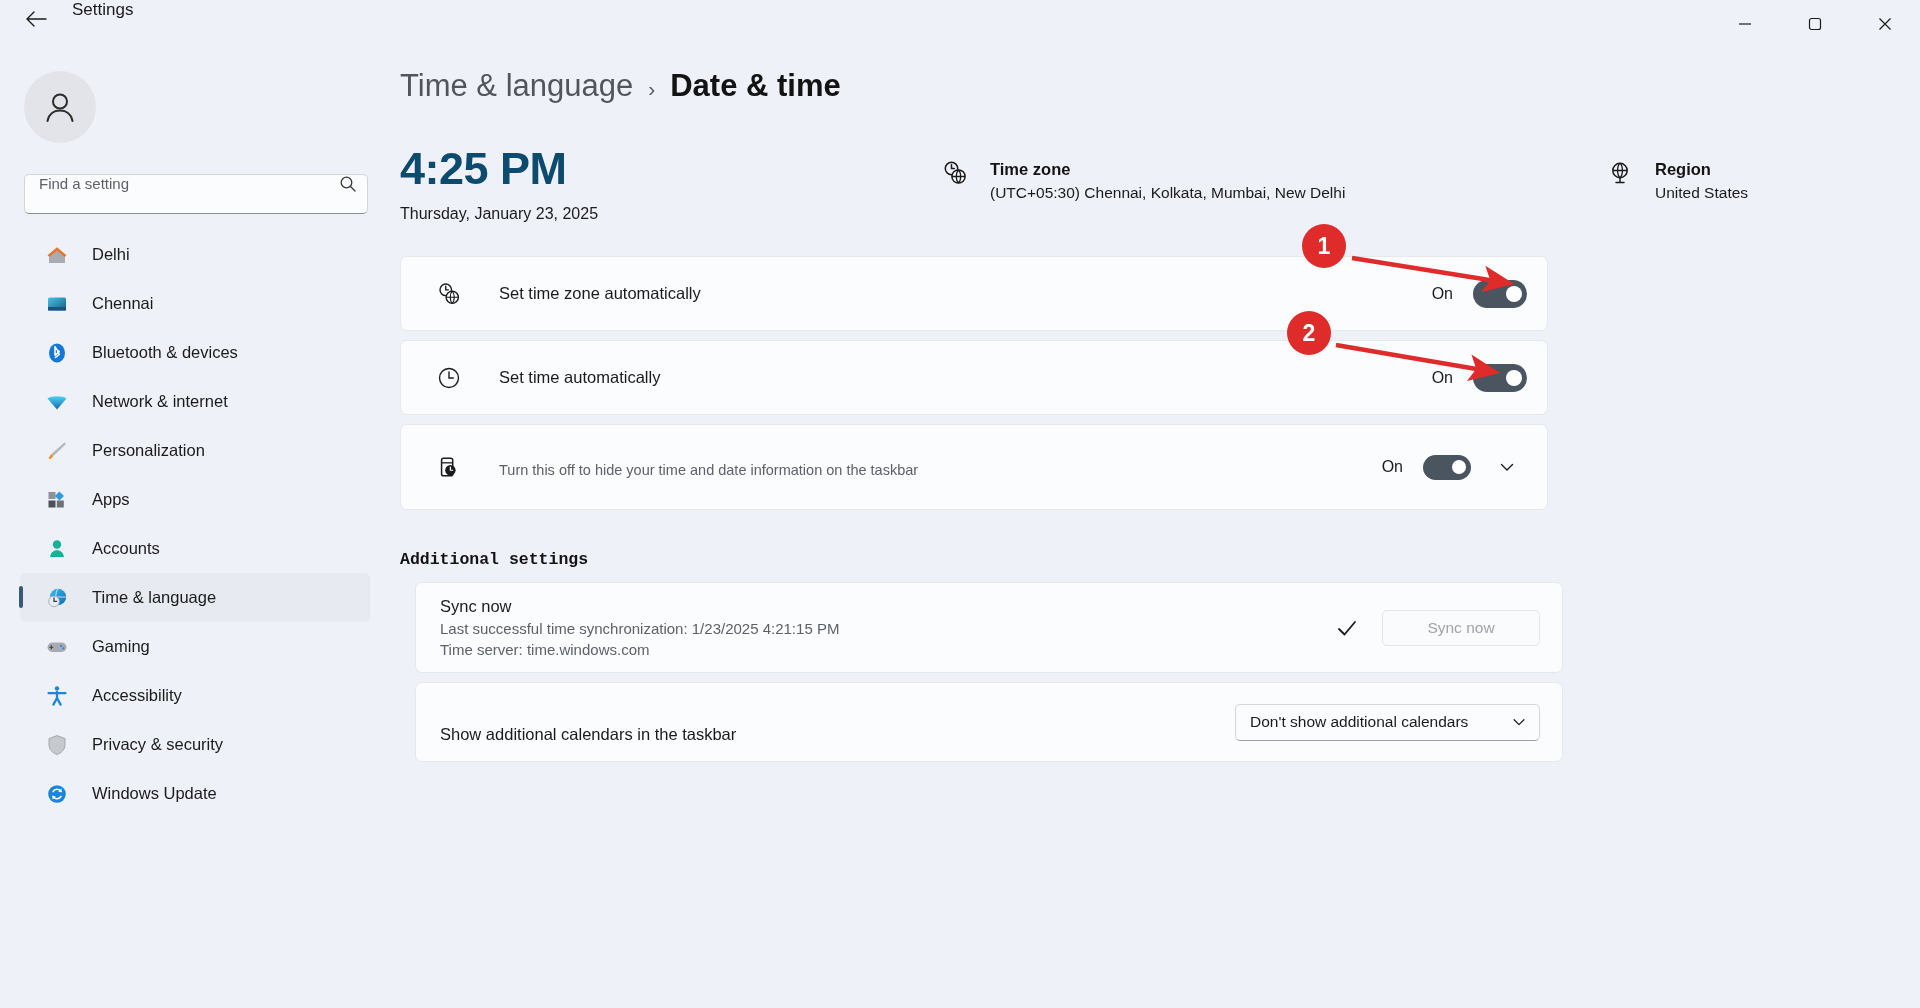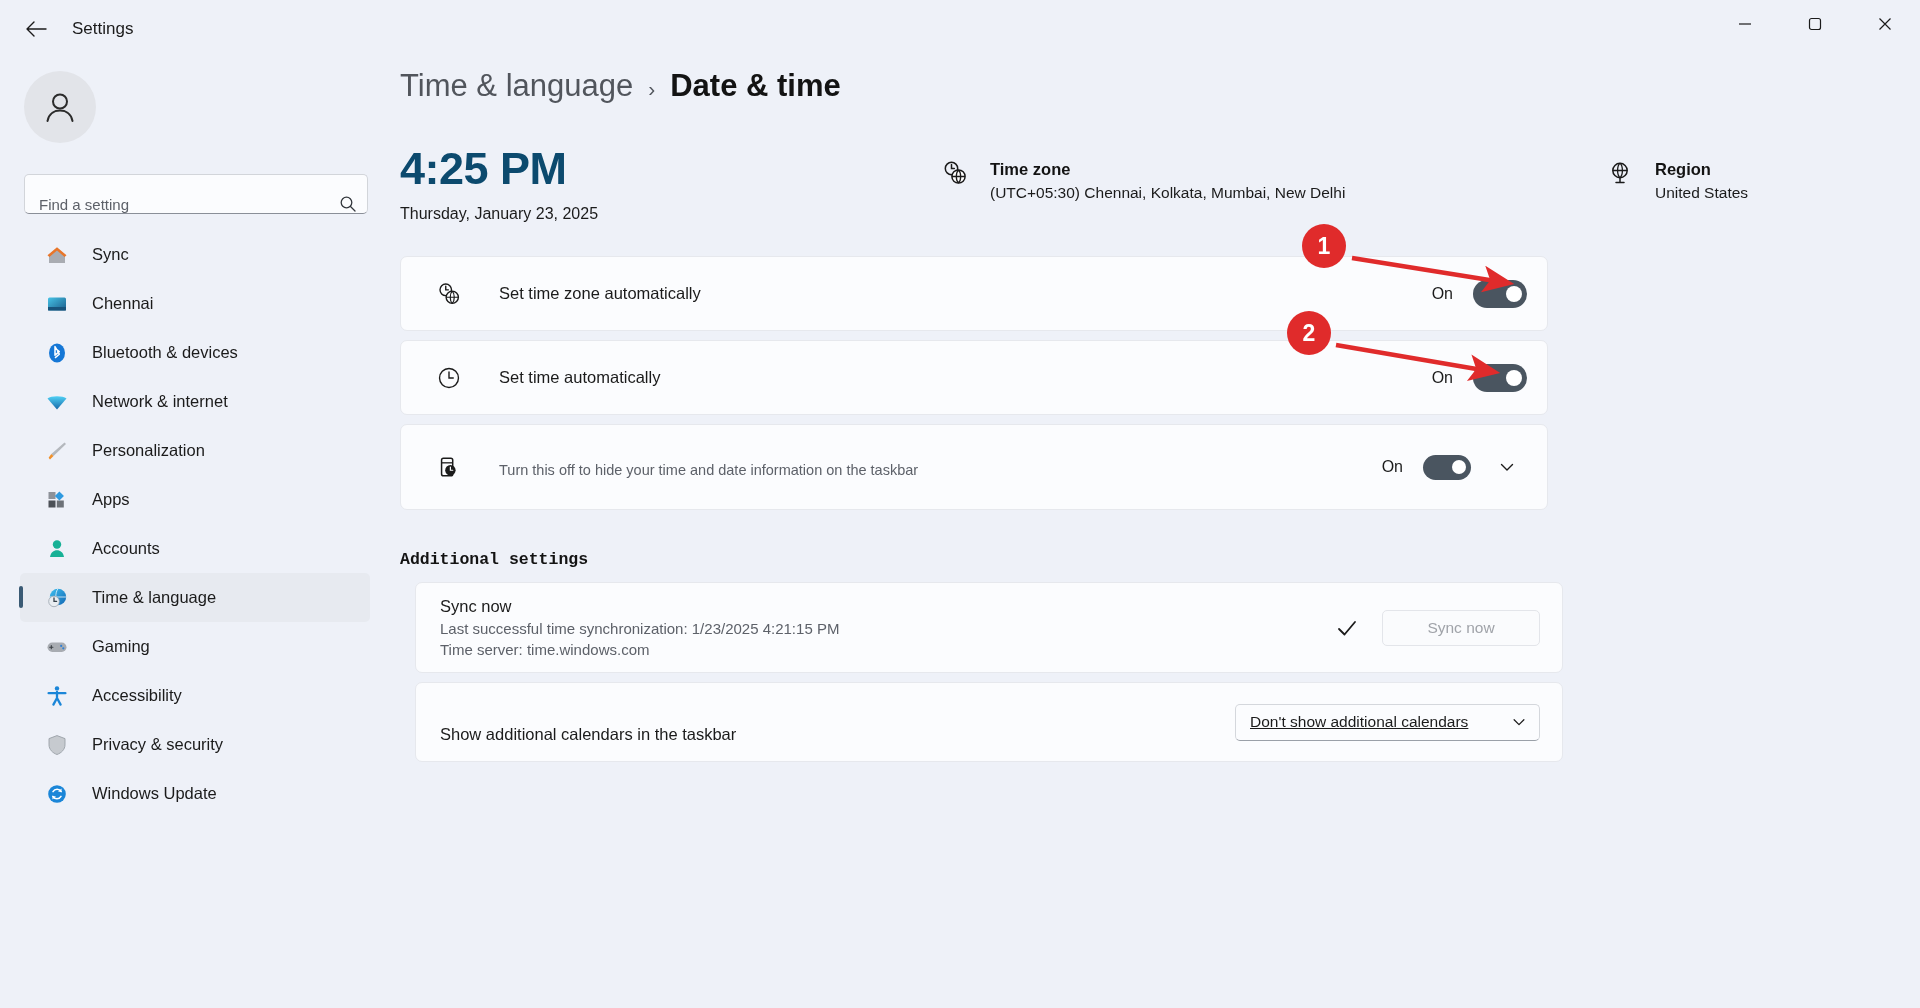--- a/index.html
+++ b/index.html
@@ -6,31 +6,31 @@
   html, body {
     width: 1920px; height: 1008px;
     font-family: "Liberation Sans", sans-serif;
     background: #f0f3f9;
     overflow: hidden;
     color: #1b1b1b;
   }
   #app { position: relative; width: 1920px; height: 1008px; background: #eef1f8; }
 
   
-  .titlebar { position: absolute; top: 0; left: 0; width: 1920px; height: 58px; display: flex; align-items: center; }
+  .titlebar { position: absolute; top: 0; left: 0; width: 1920px; height: 58px; display: flex; align-items: flex-start; }
   .back-btn { width: 44px; height: 38px; margin-left: 14px; display: flex; align-items: center; justify-content: center; border-radius: 5px; }
   .title-text { font-size: 17px; margin-left: 14px; color: #1b1b1b; }
   .win-ctrls { position: absolute; right: 0; top: 0; height: 58px; display: flex; }
   .win-btn { width: 70px; height: 47px; display: flex; align-items: center; justify-content: center; }
 
   
   .sidebar { position: absolute; left: 0; top: 58px; width: 390px; height: 950px; }
   .avatar { position: absolute; left: 24px; top: 13px; width: 72px; height: 72px; border-radius: 50%; background: #e2e4e9; display: flex; align-items: center; justify-content: center; }
   .search-box { position: absolute; left: 24px; top: 116px; width: 344px; height: 40px; background: #fbfcfe;
-    border: 1px solid #d2d5da; border-bottom: 1px solid #8a8f98; border-radius: 5px; display: flex; align-items: flex-end; padding: 0 10px 0 14px; gap: 28px; }
+    border: 1px solid #d2d5da; border-bottom: 1px solid #8a8f98; border-radius: 5px; display: flex; align-items: flex-start; padding: 0 10px 0 14px; gap: 28px; }
   .search-input { flex: 1; border: none; outline: none; background: transparent; font-size: 15px; font-family: inherit; color: #1b1b1b; }
   .search-input::placeholder { color: #5d6169; }
   .navlist { position: absolute; left: 20px; top: 172px; width: 350px; }
   .navitem { position: relative; height: 49px; display: flex; align-items: center; padding-left: 24px; border-radius: 5px; }
   .navitem.selected { background: #e7eaf0; }
   .navitem.selected::before { content: ""; position: absolute; left: -1px; top: 13px; width: 4px; height: 22px; border-radius: 2px; background: #3a5a74; }
   .nav-ico { width: 26px; height: 26px; display: flex; align-items: center; justify-content: center; margin-right: 22px; }
   .nav-label { font-size: 16.5px; color: #1b1b1b; }
 
   
@@ -73,21 +73,21 @@
   .sync-card { background: #fbfcfe; border: 1px solid #e6e8ed; border-radius: 7px; height: 91px; display: flex; align-items: center; padding: 0 22px 0 24px; margin-bottom: 9px; }
   .sync-body { flex: 1; }
   .sync-title { font-size: 16.5px; color: #1b1b1b; }
   .sync-line { font-size: 15px; color: #5d6169; margin-top: 4px; }
   .check { width: 34px; margin-right: 18px; display: flex; align-items: center; justify-content: center; }
   .sync-btn { width: 158px; height: 36px; border: 1px solid #e3e5ea; border-radius: 5px; background: #fafbfd; color: #a0a3a9; font-size: 15.5px; font-family: inherit; display: flex; align-items: center; justify-content: center; }
 
   .cal-card { background: #fbfcfe; border: 1px solid #e6e8ed; border-radius: 7px; height: 80px; display: flex; align-items: center; padding: 0 22px 0 24px; }
   .cal-label { flex: 1; font-size: 16.5px; color: #1b1b1b; margin-top: 25px; }
   .dropdown { width: 305px; height: 37px; border: 1px solid #d4d7dc; border-bottom-color: #9aa0a8; border-radius: 5px; background: #fbfcfe;
-    display: flex; align-items: center; justify-content: space-between; padding: 0 12px 0 14px; font-size: 15.5px; color: #1b1b1b; text-decoration: underline; }
+    display: flex; align-items: center; justify-content: space-between; padding: 0 12px 0 14px; font-size: 15.5px; color: #1b1b1b; }
 
   
   .anno { position: absolute; pointer-events: none; }
   .badge { position: absolute; width: 44px; height: 44px; border-radius: 50%; background: #e02b2b; color: #fff;
     display: flex; align-items: center; justify-content: center; font-size: 23px; font-weight: bold; }
   svg.arrow { position: absolute; overflow: visible; }
 </style>
 </head>
 <body>
 
@@ -137,21 +137,21 @@
 
     <div class="navlist">
 
       <div class="navitem">
         <span class="nav-ico">
           <svg width="24" height="24" viewBox="0 0 24 24">
             <path d="M4 12 L12 5 L20 12 L20 20 L4 20 Z" fill="#a9acb2"></path>
             <path d="M2.5 12.3 L12 4.2 L21.5 12.3 L19.6 14 L12 7.4 L4.4 14 Z" fill="#e8762a"></path>
           </svg>
         </span>
-        <span class="nav-label">Sync</span>
+        <span class="nav-label">Delhi</span>
       </div>
 
       <div class="navitem">
         <span class="nav-ico">
           <svg width="24" height="24" viewBox="0 0 24 24">
             <defs>
                 <linearGradient id="gsys" x1="0" y1="0" x2="1" y2="1">
               <stop offset="0" stop-color="#46c3e6"></stop>
                   <stop offset="1" stop-color="#1b5c8a"></stop>
                 </linearGradient>

